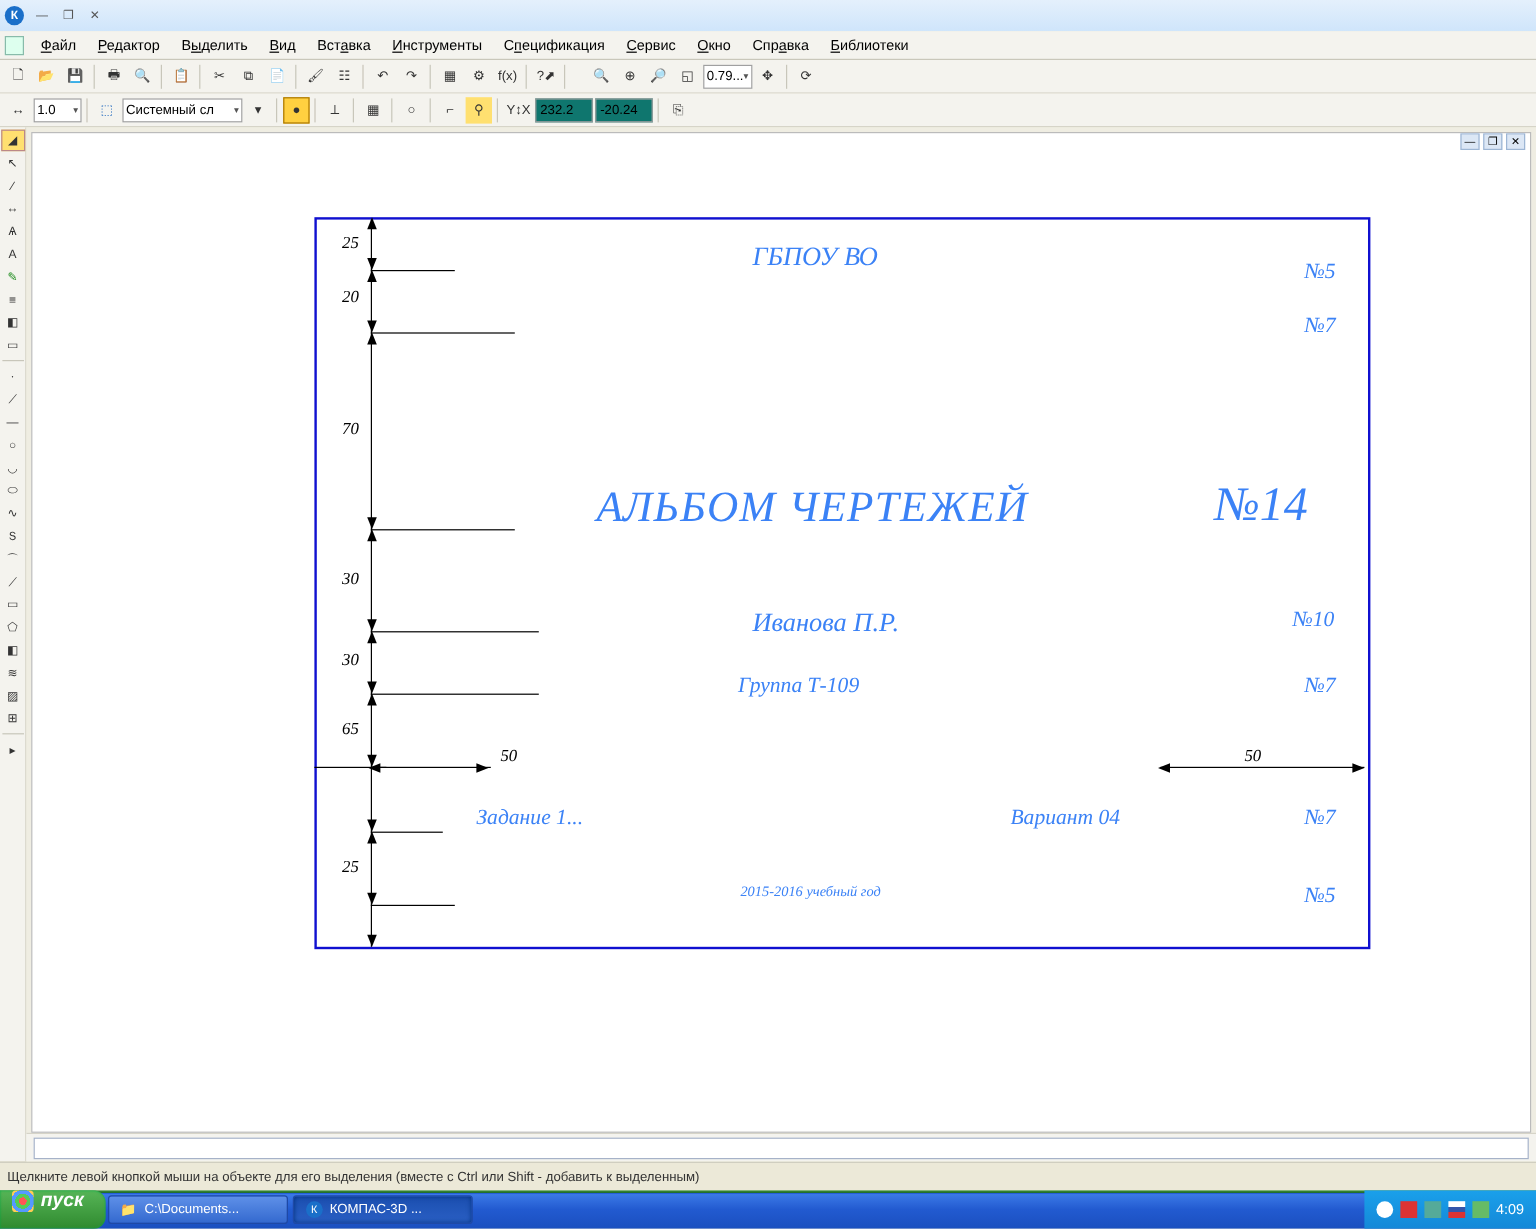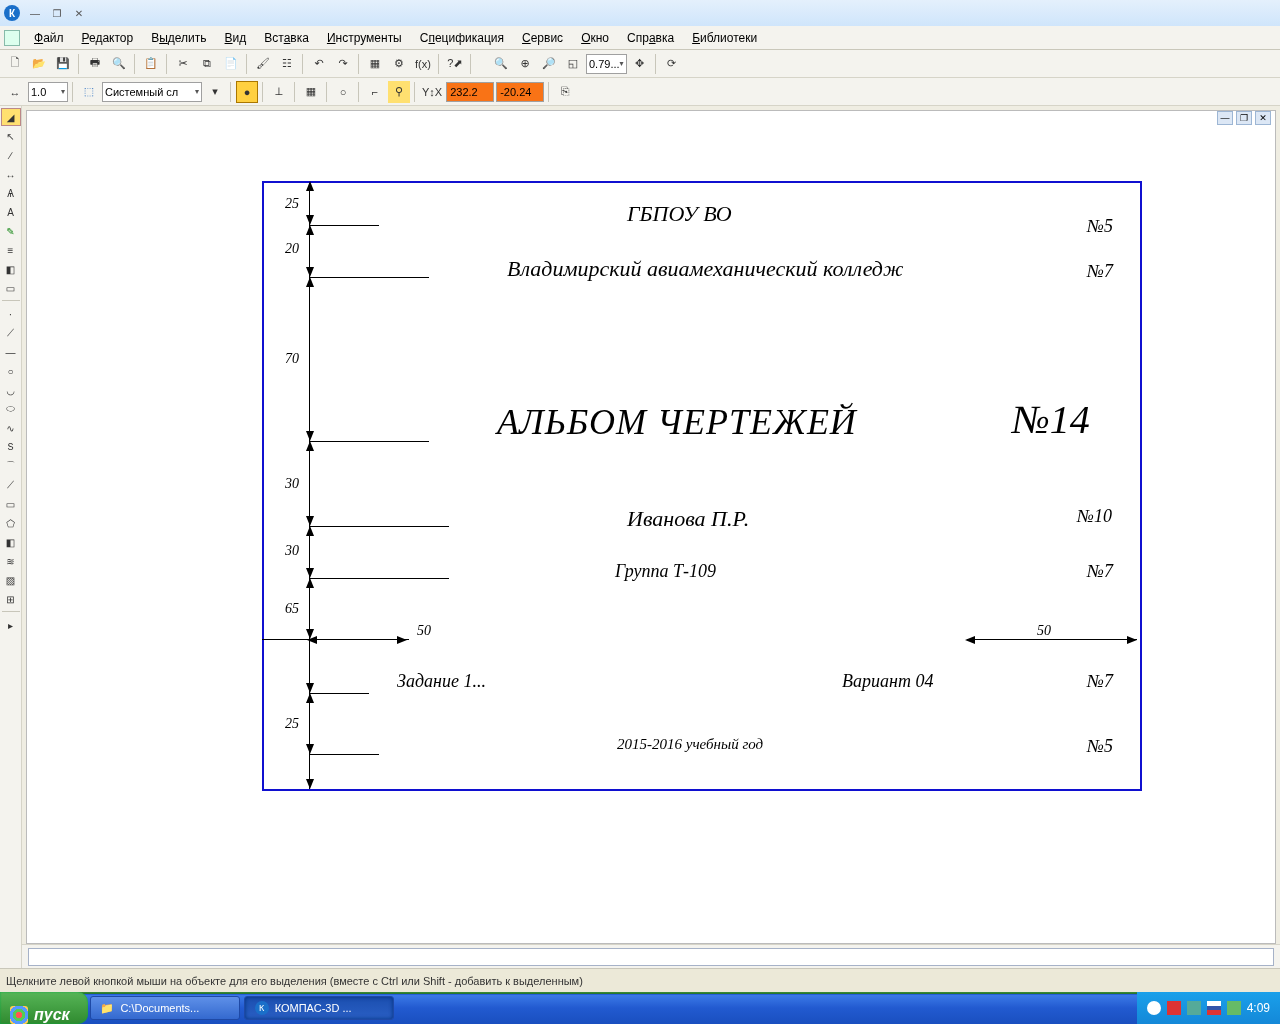--- a/index.html
+++ b/index.html
@@ -18,56 +18,56 @@
 .menubar .mi u { text-decoration: underline; }
 .menu-icon { width:16px; height:16px; display:inline-block; border:1px solid #8ba; background:#dfe; margin-right:4px; vertical-align:middle;}
 
 
 .toolbar-row { height: 28px; background: #f4f3ee; border-bottom: 1px solid #d6d4c8; display: flex; align-items: center; padding: 0 4px; gap: 2px; }
 .tbtn { width: 22px; height: 22px; display: inline-flex; align-items: center; justify-content: center; font-size: 11px; cursor: pointer; border:1px solid transparent; color:#333; }
 .tsep { width:2px; height:20px; border-left:1px solid #c8c6ba; margin:0 2px;}
 .combo { height:20px; border:1px solid #a0a0a0; background:#fff; font-size:11px; padding:0 2px; display:inline-flex; align-items:center; min-width:50px;}
 .combo.small{min-width:40px;}
 .combo::after{content:"▾"; font-size:8px; margin-left:auto; color:#555;}
-.numbox { height:20px; width:48px; border:1px solid #a0a0a0; background:#f97316; font-size:11px; padding:0 3px; display:inline-flex; align-items:center;}
+.numbox { height:20px; width:48px; border:1px solid #a0a0a0; background:#0f766e; font-size:11px; padding:0 3px; display:inline-flex; align-items:center;}
 .toolbar-row .label{font-size:11px; margin:0 2px; color:#333;}
 
 
 .workarea { flex:1; display:flex; overflow:hidden; }
 .lefttools { width:22px; background:#f4f3ee; border-right:1px solid #d6d4c8; display:flex; flex-direction:column; align-items:center; padding-top:2px; gap:1px;}
 .lefttools .tbtn{ width:20px; height:18px; font-size:10px;}
 .lefttools .tsep-h{height:2px; width:18px; border-top:1px solid #c8c6ba; margin:2px 0;}
 
 
 .canvas-wrap { flex:1; background:#efede2; position:relative; display:flex; flex-direction:column;}
 .canvas { flex:1; background:#ffffff; margin:4px 4px 0 4px; border:1px solid #bbb; position:relative; overflow:hidden;}
 .doc-winctrl { position:absolute; right:4px; top:0; display:flex; gap:3px; z-index:5;}
 .doc-winctrl span{width:16px; height:14px; background:#dce7f5; border:1px solid #9db6d4; font-size:9px; display:flex; align-items:center; justify-content:center; cursor:pointer;}
 
 
 .frame { position:absolute; left:235px; top:70px; width:880px; height:610px; border:2px solid #1010d0; background:#fff;}
-.drawing-text { position:absolute; font-family: 'Times New Roman', serif; font-style: italic; color:#000000; white-space:nowrap;}
+.drawing-text { position:absolute; font-family: 'Times New Roman', serif; font-style: italic; color:#3b82f6; white-space:nowrap;}
 .fs-big{font-size:36px; letter-spacing:1px;}
 .fs-med{font-size:22px;}
 .fs-num{font-size:18px;}
 .fs-sm{font-size:18px;}
 .dim-label{ position:absolute; font-family:'Times New Roman',serif; font-style:italic; font-size:14px; color:#000;}
 .dim-line{ position:absolute; background:#000;}
 .underline{position:absolute; height:1px; background:#000;}
 
 
 .prompt-row { height:24px; background:#f4f3ee; border-top:1px solid #d6d4c8; display:flex; align-items:center;}
 .prompt-input{ flex:1; margin:2px 6px; height:18px; border:1px solid #a6b2c8; background:#fff;}
 
 
 .statusbar { height:24px; background:#ece9d8; border-top:1px solid #c9c7ba; font-size:11px; color:#333; display:flex; align-items:center; padding:0 6px;}
 
 
 .taskbar { height:32px; background: linear-gradient(#3c8f3c,#2e7a2e 4%, #1f6b30 6%, #245edb 7%, #245edb 8%, #3b79e7 10%, #225ad0 50%, #1A4FBF); display:flex; align-items:center; font-size:11px;}
-.start-btn{ height:32px; padding:0 18px 0 10px; background:linear-gradient(#57b557,#2f8a2f); color:#fff; font-weight:bold; font-style:italic; font-size:16px; display:flex; align-items:flex-end; border-radius:0 10px 10px 0; box-shadow:inset 0 0 2px #0a4; cursor:pointer;}
+.start-btn{ height:32px; padding:0 18px 0 10px; background:linear-gradient(#57b557,#2f8a2f); color:#fff; font-weight:bold; font-style:italic; font-size:16px; display:flex; align-items:flex-start; border-radius:0 10px 10px 0; box-shadow:inset 0 0 2px #0a4; cursor:pointer;}
 .start-btn::before{content:""; width:18px; height:18px; background:radial-gradient(circle,#f55 0 25%,#5c5 0 50%,#59f 0 75%,#fc5 0); border-radius:3px; margin-right:6px;}
 .task-item{ height:24px; margin:0 2px; padding:0 10px; background:linear-gradient(#5e90e8,#3469cf); border:1px solid #1e49a6; border-radius:3px; color:#fff; display:flex; align-items:center; gap:6px; cursor:pointer; min-width:150px;}
 .task-item.active{background:linear-gradient(#1b4fb0,#2a5fc4); box-shadow:inset 0 0 4px #02307c;}
 .tray{ margin-left:auto; height:32px; background:linear-gradient(#1aa0ea,#1488d8); padding:0 10px; display:flex; align-items:center; gap:6px; color:#fff;}
 .tray .clock{font-size:12px;}
 .tray-icon{width:14px; height:14px; display:inline-block;}
 </style>
 </head>
 <body>
 
@@ -207,37 +207,36 @@
         <span>—</span>
         <span>❐</span>
         <span>✕</span>
       </div>
 
       <div class="frame"></div>
 
       <div class="drawing-text fs-med" style="left:600px; top:90px;">ГБПОУ ВО</div>
       <div class="drawing-text fs-num" style="left:1060px; top:105px;">№5</div>
 
-      <div class="drawing-text fs-med" style="left:480px; top:145px;">Владимирский авиамеханический колледж</div>
       <div class="drawing-text fs-num" style="left:1060px; top:150px;">№7</div>
 
       <div class="drawing-text fs-big" style="left:470px; top:290px;text-align:center;">АЛЬБОМ   ЧЕРТЕЖЕЙ</div>
       <div class="drawing-text" style="left:985px; top:285px; font-size:40px;text-align:right;">№14</div>
 
       <div class="drawing-text fs-med" style="left:600px; top:395px;">Иванова П.Р.</div>
       <div class="drawing-text fs-num" style="left:1050px; top:395px;">№10</div>
 
       <div class="drawing-text fs-sm" style="left:588px; top:450px;">Группа Т-109</div>
       <div class="drawing-text fs-num" style="left:1060px; top:450px;">№7</div>
 
       <div class="drawing-text fs-sm" style="left:370px; top:560px;">Задание 1...</div>
       <div class="drawing-text fs-sm" style="left:815px; top:560px;text-align:center;">Вариант 04</div>
       <div class="drawing-text fs-num" style="left:1060px; top:560px;">№7</div>
 
-      <div class="drawing-text" style="left:590px; top:625px; font-size:15px;text-align:center;">2015-2016 учебный год</div>
+      <div class="drawing-text" style="left:590px; top:625px; font-size:12px;text-align:center;">2015-2016 учебный год</div>
       <div class="drawing-text fs-num" style="left:1060px; top:625px;">№5</div>
 
       <div class="dim-line" style="left:282px; top:72px; width:1px; height:606px;"></div>
 
       <div class="underline" style="left:282px; top:114px; width:70px;"></div>
       <div class="underline" style="left:282px; top:166px; width:120px;"></div>
       <div class="underline" style="left:282px; top:330px; width:120px;"></div>
       <div class="underline" style="left:282px; top:415px; width:140px;"></div>
       <div class="underline" style="left:282px; top:467px; width:140px;"></div>
       <div class="underline" style="left:235px; top:528px; width:60px;"></div>

